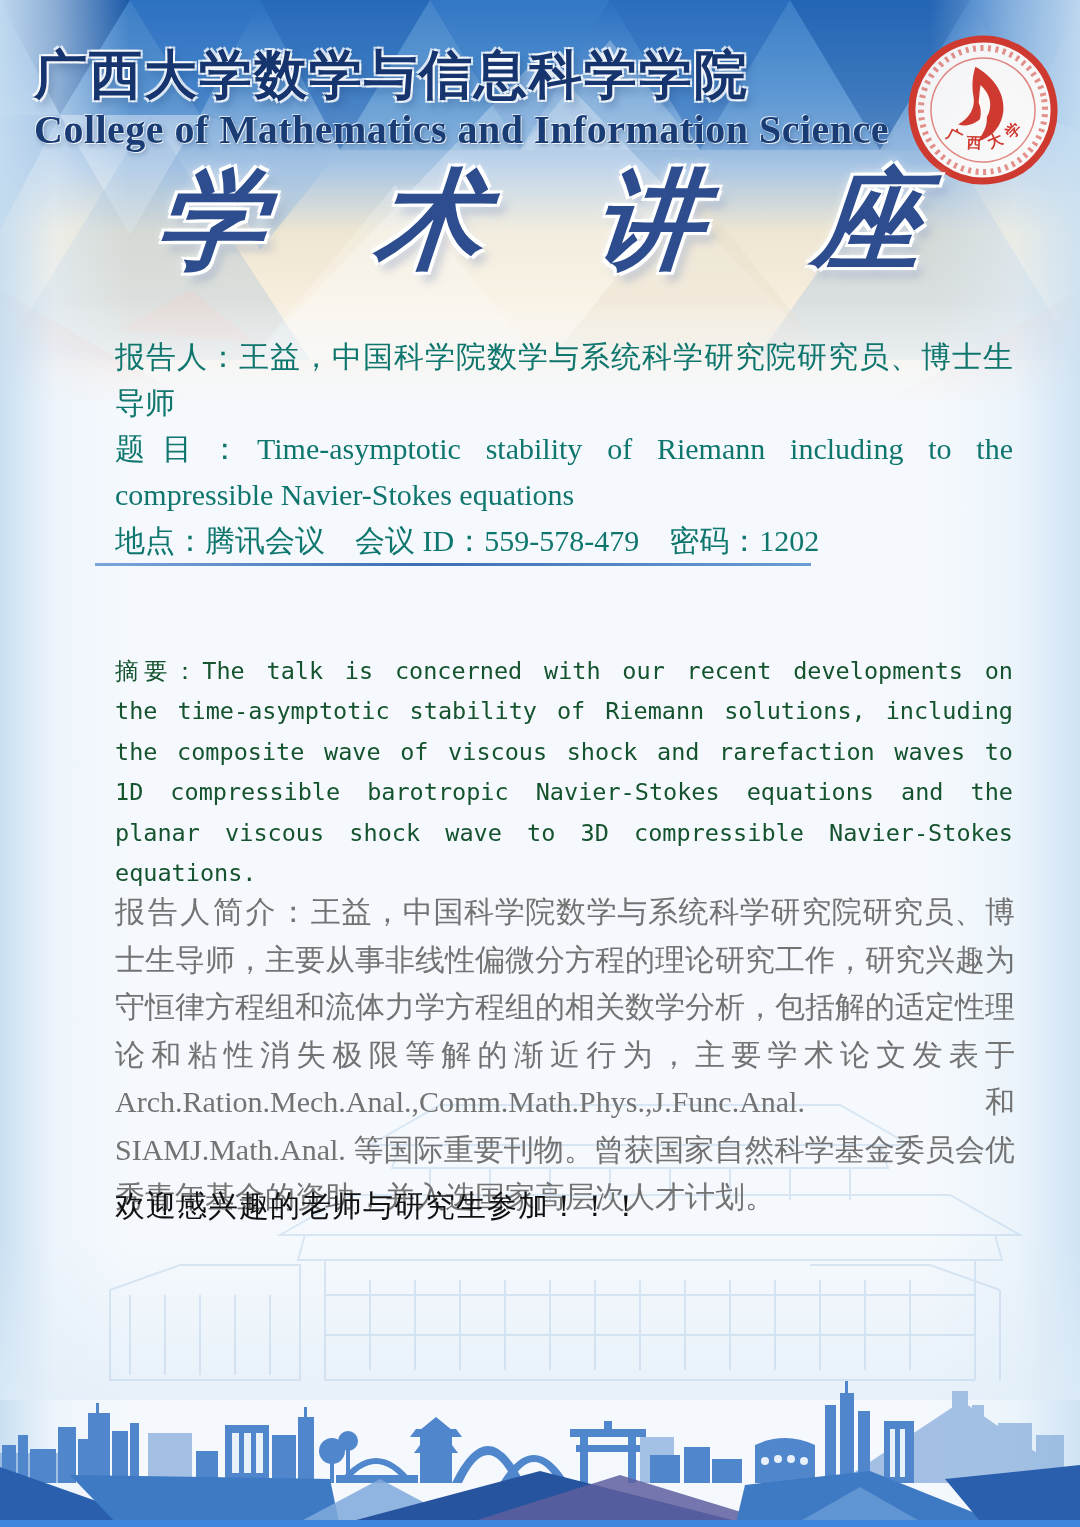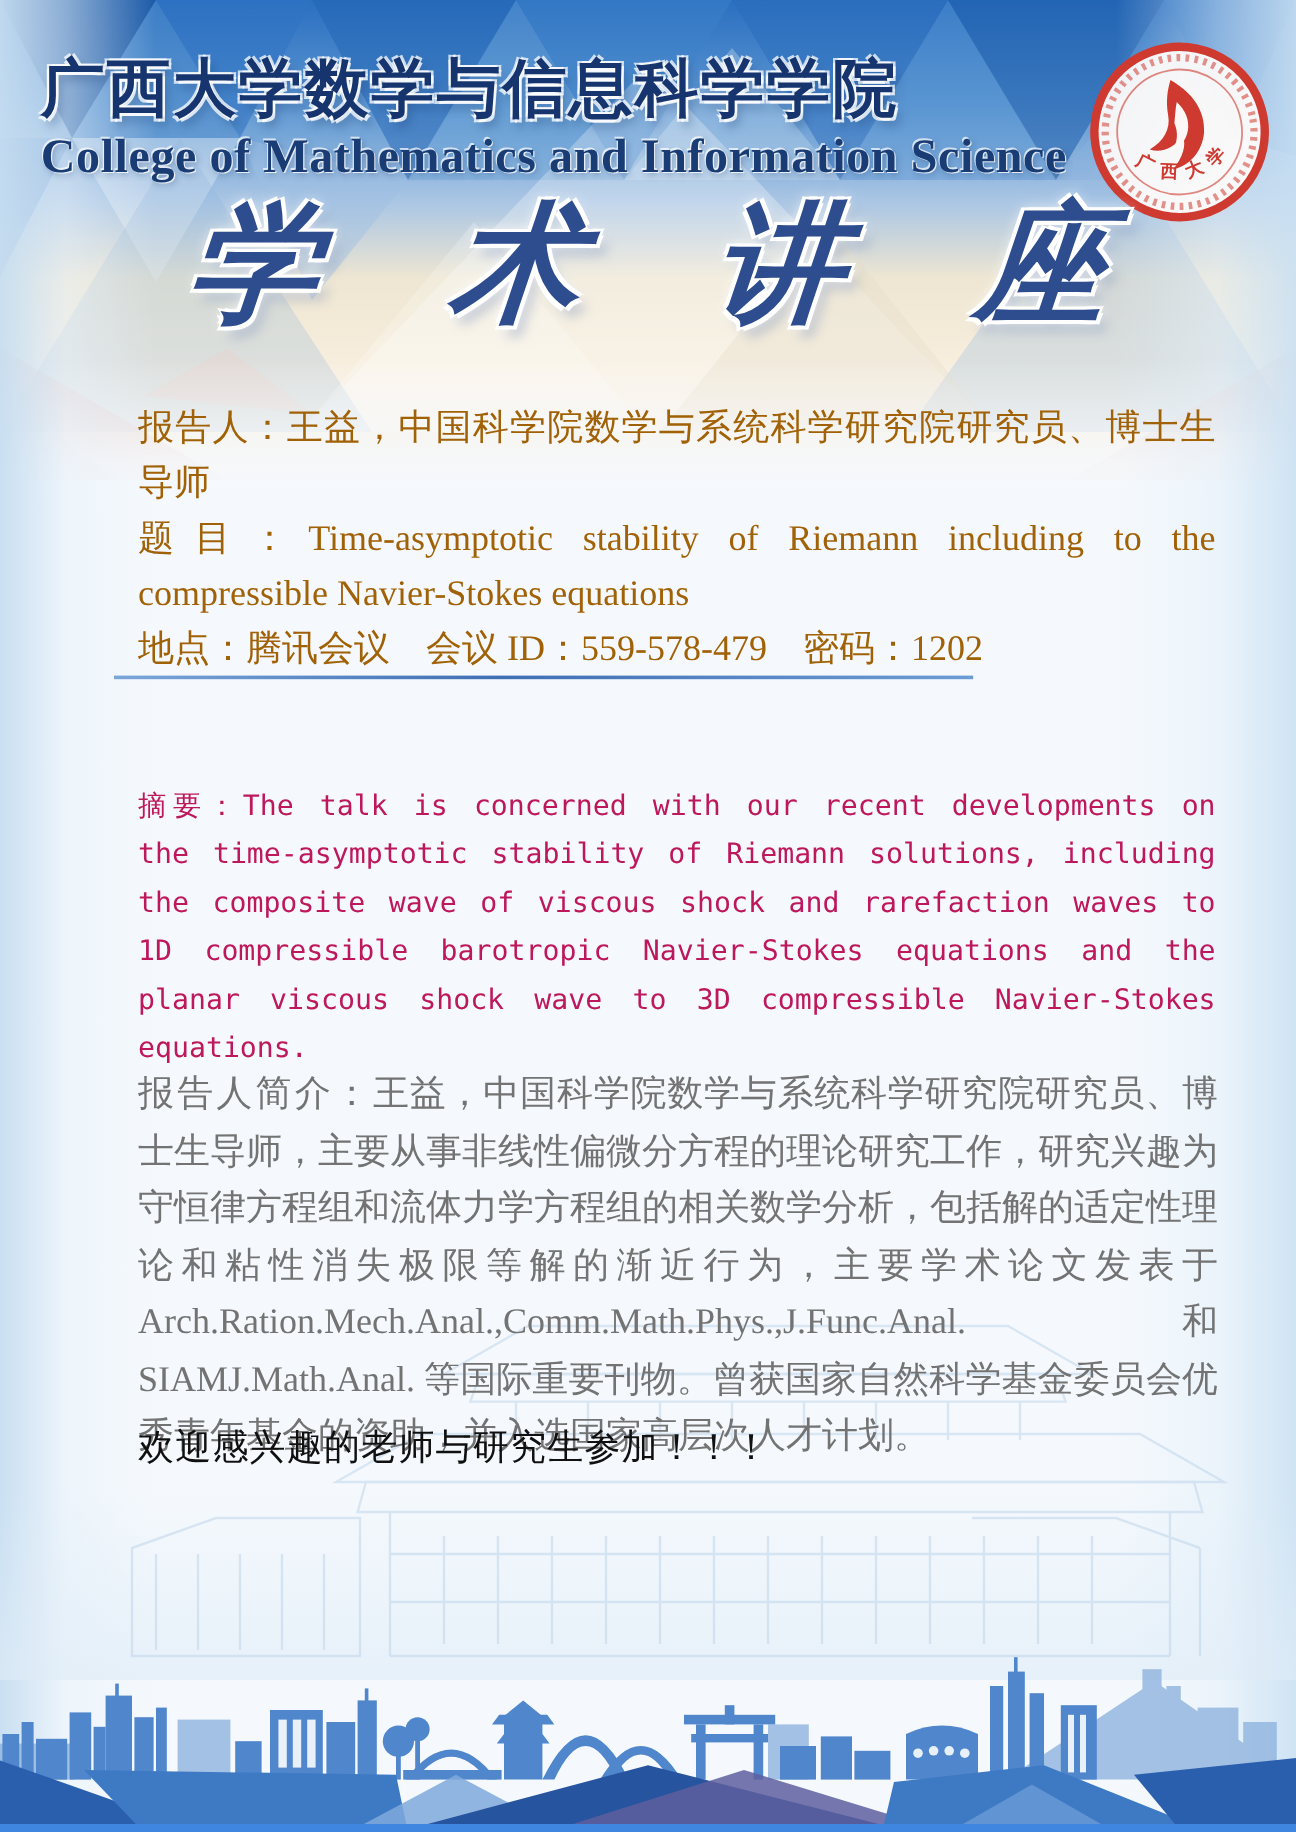--- a/index.html
+++ b/index.html
@@ -32,27 +32,27 @@
   .seal{position:absolute;left:903px;top:30px;width:160px;height:160px;}
   .event-title{
     position:absolute;left:0;right:0;top:148px;text-align:center;
     font-size:108px;font-weight:700;font-style:italic;color:#2d4d8e;
     letter-spacing:42px;padding-left:42px;transform:skewX(-5deg);
     text-shadow:-3px -3px 0 #fff,3px -3px 0 #fff,-3px 3px 0 #fff,3px 3px 0 #fff,
       0 0 12px rgba(255,255,255,.95),7px 9px 10px rgba(125,145,185,.45);
     white-space:nowrap;}
 
   
-  .info{position:absolute;left:115px;top:334px;width:898px;font-size:30px;line-height:46px;color:#a16207;}
+  .info{position:absolute;left:115px;top:334px;width:898px;font-size:30px;line-height:46px;color:#0f766e;}
   .info p{margin:0;text-align:justify;}
   .rule{position:absolute;left:95px;top:563px;width:716px;height:3px;
     background:linear-gradient(90deg,#7aa6da,#3f6fb4 45%,#6b9cd4);}
   .abstract{position:absolute;left:115px;top:627px;width:898px;
     font-family:"DejaVu Sans Mono","Liberation Mono",monospace;
-    font-size:23.5px;line-height:40.5px;color:#be185d;text-align:justify;word-spacing:4px;}
+    font-size:23.5px;line-height:40.5px;color:#14532d;text-align:justify;word-spacing:4px;}
   .abstract .label,.bio .label{letter-spacing:2px;}
   .bio{position:absolute;left:115px;top:858px;width:900px;font-size:30px;line-height:47.5px;color:#737373;text-align:justify;}
   .welcome{position:absolute;left:115px;top:1186px;font-size:30px;color:#101010;letter-spacing:1px;}
 </style>
 </head>
 <body>
 
 <div class="poster">
 
   <svg class="header-art" viewBox="0 0 1080 400" preserveAspectRatio="none" aria-hidden="true">

